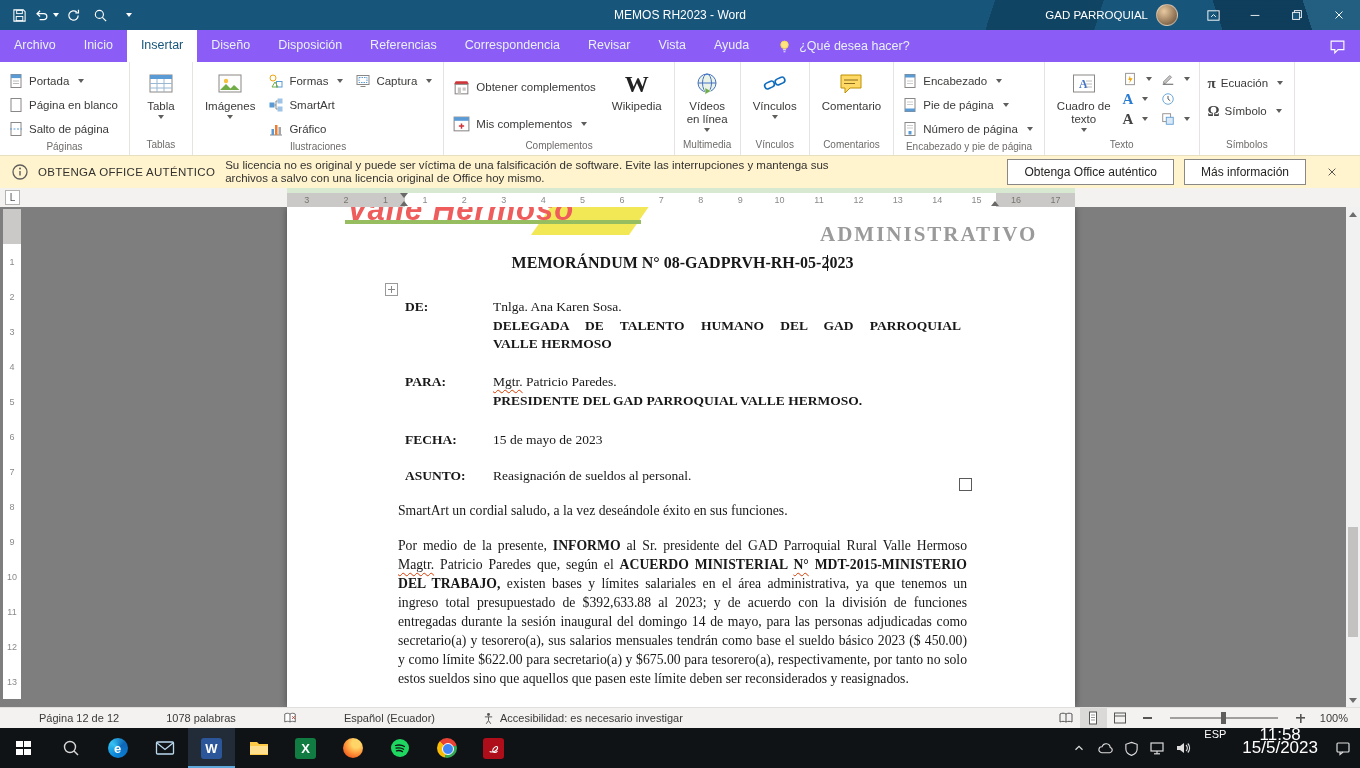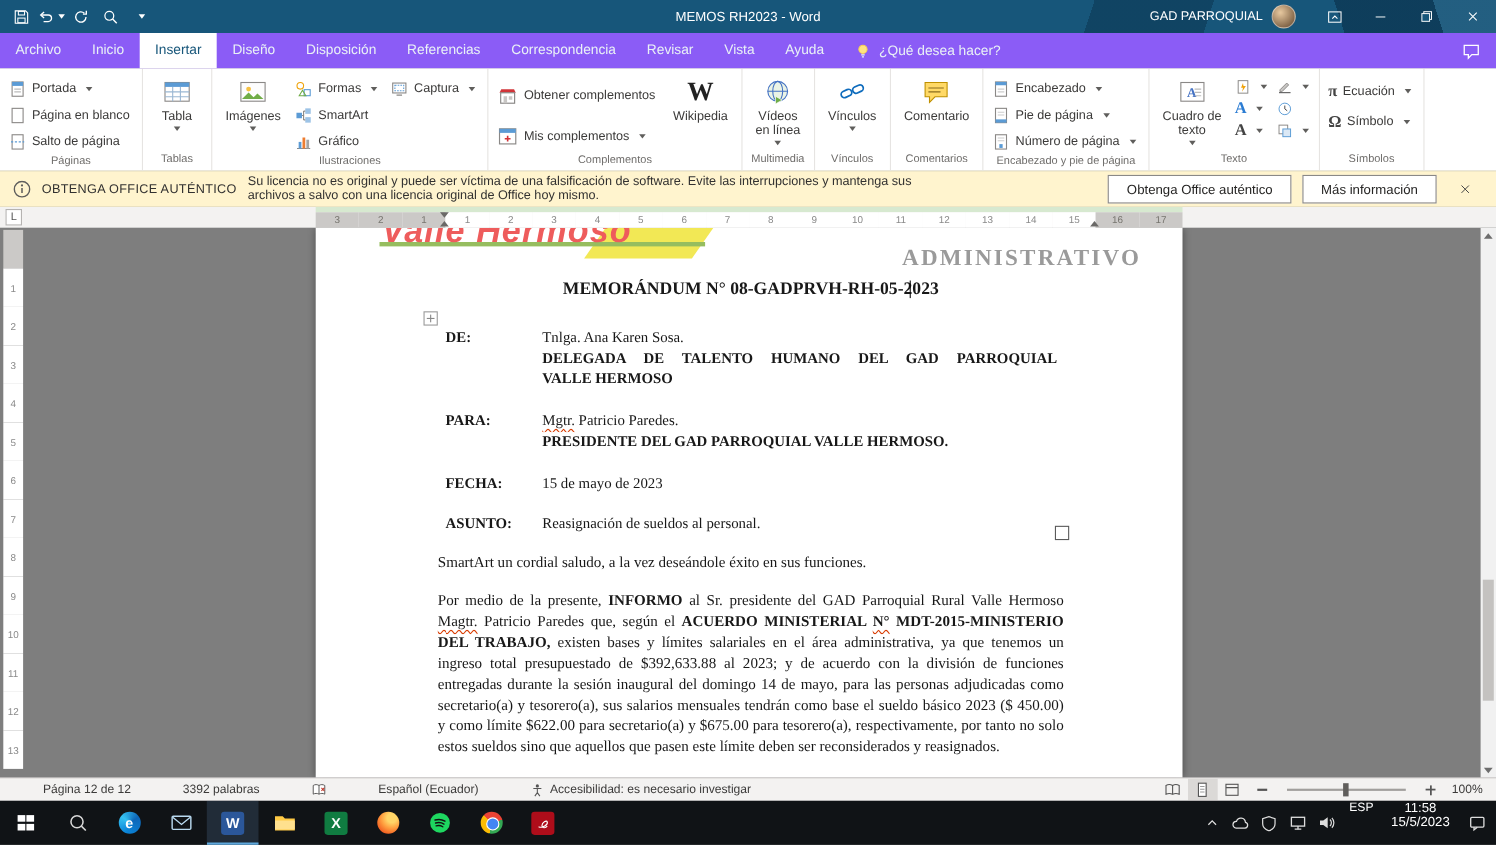--- a/index.html
+++ b/index.html
@@ -106,21 +106,21 @@
 .word-tile{background:#2b579a;}
 .excel-tile{background:#107c41;}
 .pdf-tile{background:#ae0d1a;}
 .edge-c{width:20px;height:20px;border-radius:50%;background:conic-gradient(from 200deg,#0a84d8,#35c1f1 30%,#0d66b8 60%,#0a84d8);display:flex;align-items:center;justify-content:center;color:#fff;font-size:13px;font-weight:bold;}
 .fire-c{width:20px;height:20px;border-radius:50%;background:radial-gradient(circle at 66% 28%,#ffd567 0 22%,#ff9f3f 48%,#f0561d 82%);}
 .chrome-c{width:20px;height:20px;border-radius:50%;background:conic-gradient(from -45deg,#ea4335 0 33%,#34a853 33% 66%,#fbbc05 66% 100%);position:relative;}
 .chrome-c::after{content:"";position:absolute;left:5px;top:5px;width:10px;height:10px;border-radius:50%;background:#4285f4;border:1.6px solid #fff;}
 #tray{margin-left:auto;display:flex;align-items:flex-start;height:100%;}
 #tray .tico{width:26px;height:40px;display:flex;align-items:center;justify-content:center;}
 #tray .lang{padding:0 8px;font-size:11px;}
-.clock{text-align:center;font-size:12px;line-height:13px;padding:0 8px;}
+.clock{text-align:center;font-size:17px;line-height:13px;padding:0 8px;}
 </style>
 </head>
 <body>
 
 <div id="titlebar">
   <div class="deco1"></div>
   <div class="deco2"></div>
   <div class="qat">
     <div class="qbtn">
         <svg width="15" height="15" viewBox="0 0 16 16">
@@ -634,21 +634,21 @@
       </div>
     <div class="thumb"></div>
     <div class="sarr bottom">
         <div class="tri-dn"></div>
       </div>
   </div>
 </div>
 
 <div id="statusbar">
   <div class="it">Página 12 de 12</div>
-  <div class="it">3392 palabras</div>
+  <div class="it">1078 palabras</div>
   <div class="it">
       <svg width="14" height="14" viewBox="0 0 16 16">
         <path d="M2 3.5c2-1.2 4-1.2 6 0 2-1.2 4-1.2 6 0v9c-2-1-4-1-6 0-2-1-4-1-6 0z" fill="#fff" stroke="#555"></path>
         <line x1="8" y1="3.5" x2="8" y2="12.5" stroke="#555"></line>
         <path d="M10.5 6l3 3M13.5 6l-3 3" stroke="#c0392b" stroke-width="1.1"></path>
       </svg>
     </div>
   <div class="it">Español (Ecuador)</div>
   <div class="it">
       <svg width="13" height="13" viewBox="0 0 16 16">

